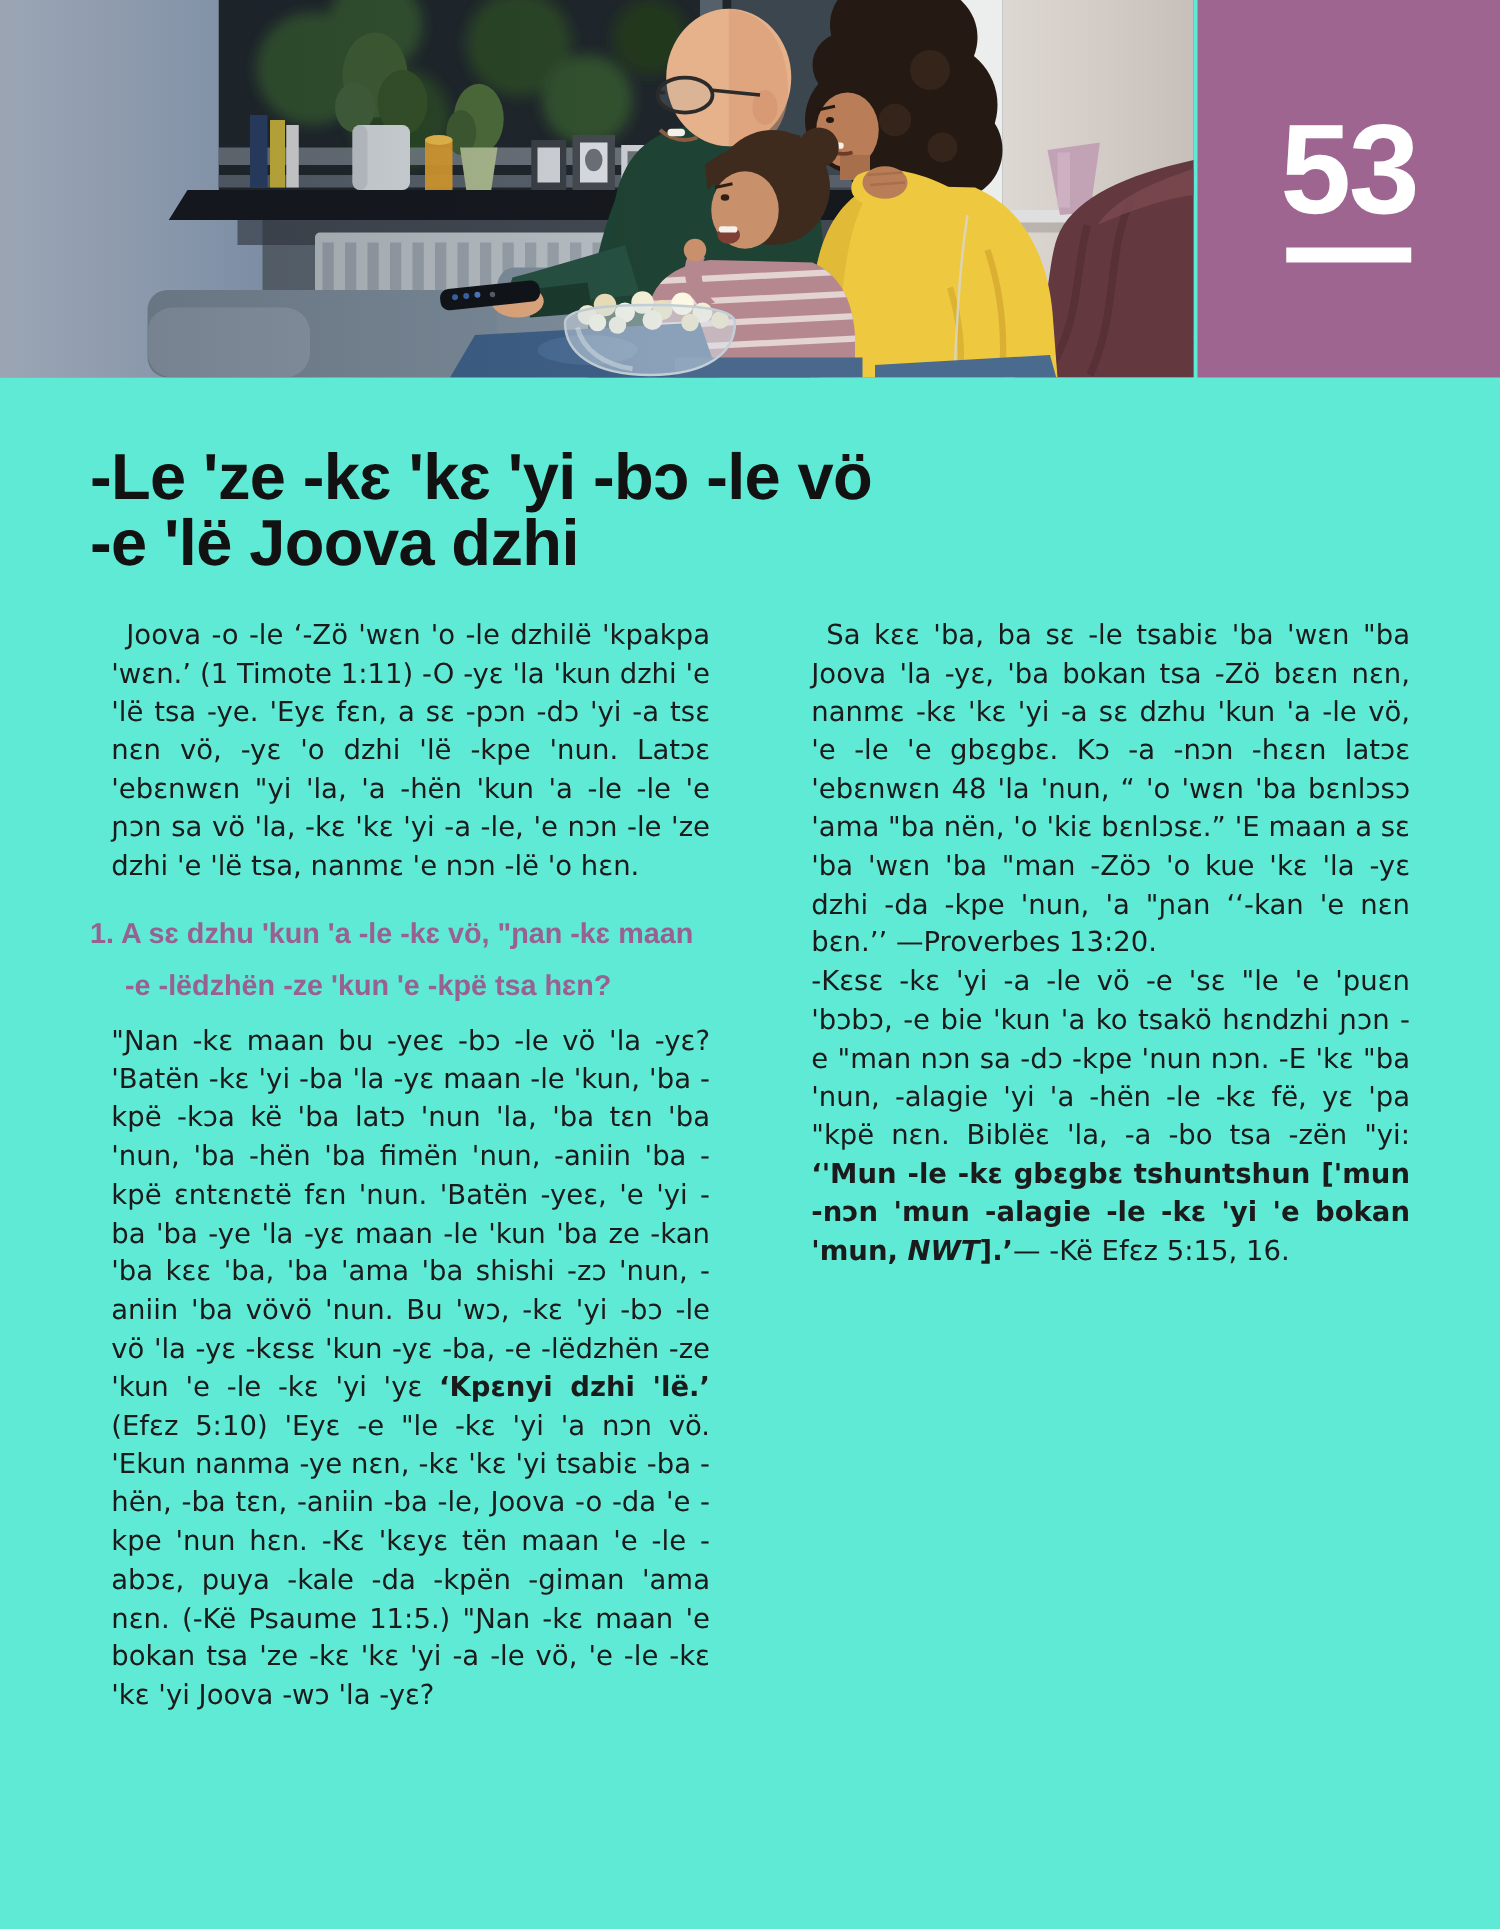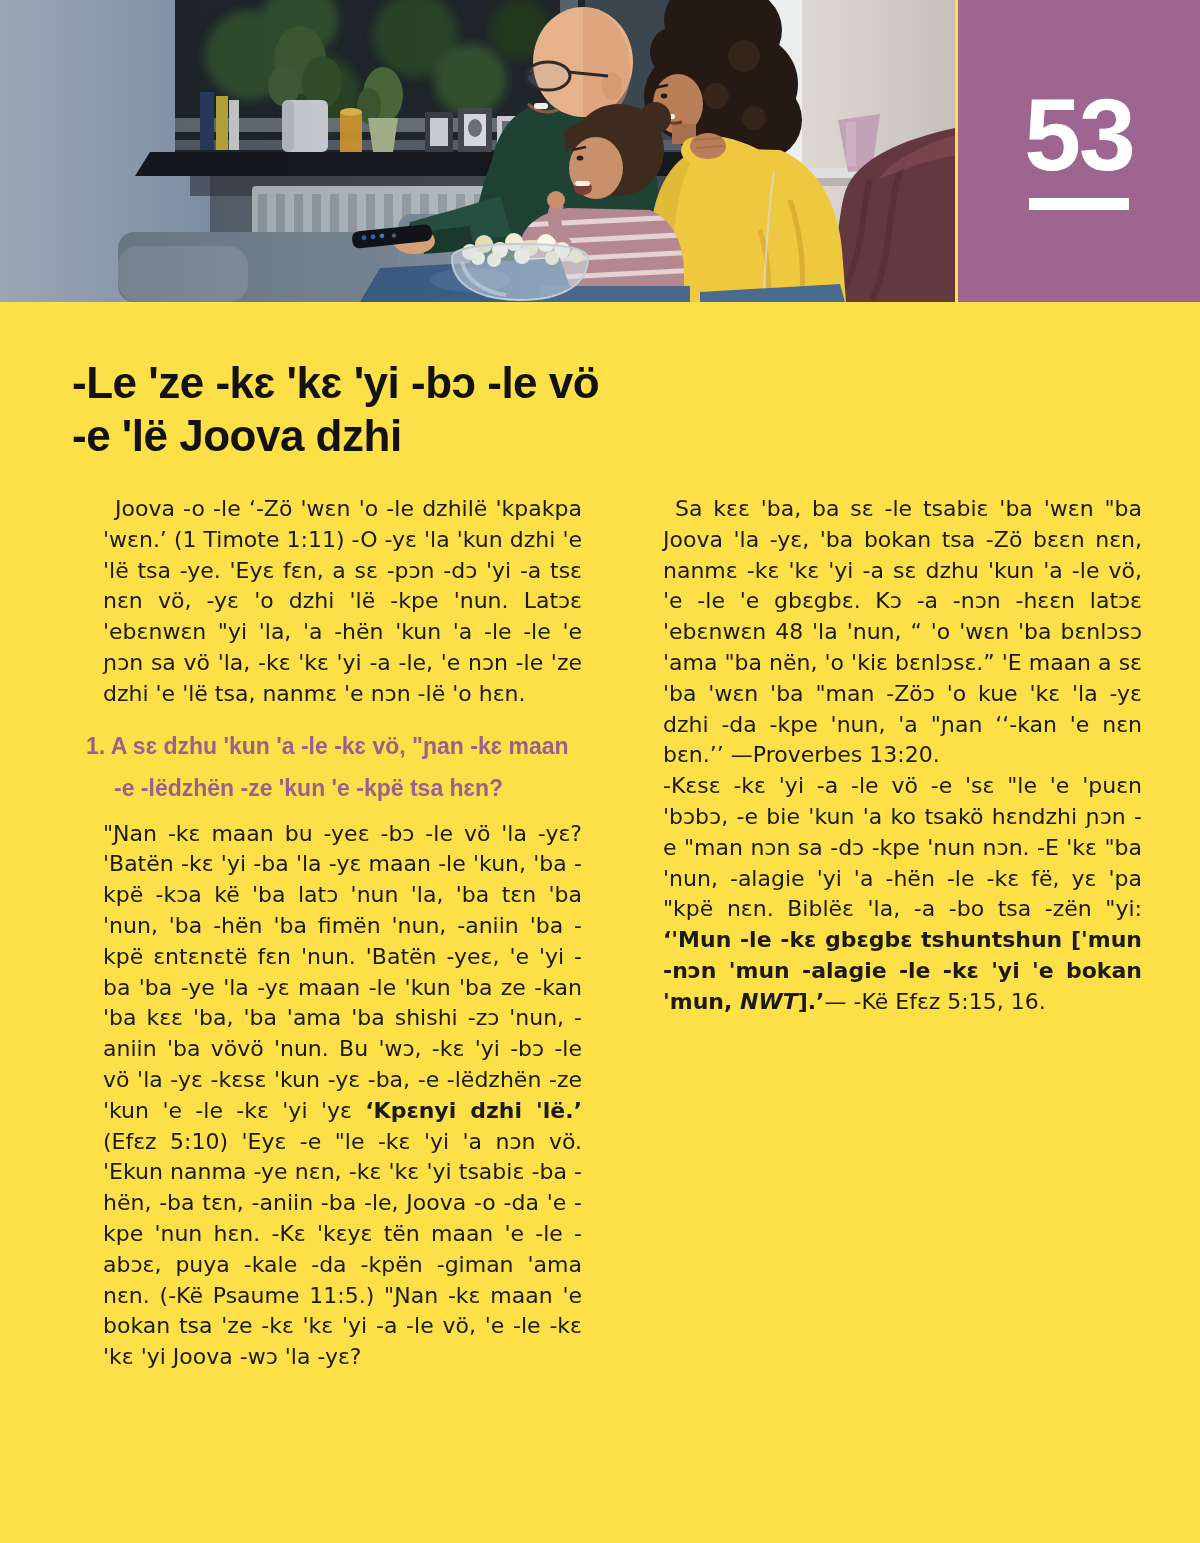--- a/index.html
+++ b/index.html
@@ -1,31 +1,31 @@
 <!DOCTYPE html>
 <html style="--block: #9d6590; --question: #98618f;"><head>
 <meta charset="utf-8">
 <style>
   html,body{margin:0;padding:0;background:#ffffff;}
-  .page{position:relative;width:1200px;height:1543px;background:#fde047;overflow:hidden;
+  .page{position:relative;width:1200px;height:1543px;background:#5eead4;overflow:hidden;
         font-family:"DejaVu Sans",sans-serif;}
   
   .hero-photo{position:absolute;left:0;top:0;width:955px;height:302px;overflow:hidden;}
   .hero-photo svg{display:block;}
   .lesson-badge{position:absolute;left:958px;top:0;width:242px;height:302px;
         background:var(--block,#9d6590);text-align:center;}
   .lesson-number{font-family:"Liberation Sans",sans-serif;font-weight:700;
         font-size:102px;line-height:1;color:#ffffff;margin:0;padding-top:84px;letter-spacing:-2px;}
   .lesson-underline{width:100px;height:12px;background:#ffffff;margin:12px auto 0;}
   
   .title{position:absolute;left:72px;top:356px;margin:0;width:900px;
         font-family:"Liberation Sans",sans-serif;font-weight:700;
-        font-size:44px;line-height:53px;letter-spacing:-0.5px;color:#121212;white-space:pre-line;}
+        font-size:52px;line-height:53px;letter-spacing:-0.5px;color:#121212;white-space:pre-line;}
   
-  .columns{position:absolute;left:72px;top:494px;width:1056px;display:flex;gap:64px;margin-left:14px;}
+  .columns{position:absolute;left:72px;top:494px;width:1056px;display:flex;gap:64px;}
   .col{width:506px;}
   .para{margin:0 0 0 17px;text-align:justify;font-size:22px;line-height:30.8px;color:#1b1b1b;}
   .para.indent{text-indent:12px;}
   .question{font-family:"Liberation Sans",sans-serif;font-weight:700;font-size:23px;
         line-height:42px;color:var(--question,#98618f);padding-left:28px;text-indent:-28px;
         margin:15px 0 10px 0;text-align:left;}
   .b{font-weight:700;}
   .i{font-style:italic;}
 </style>
 </head>

